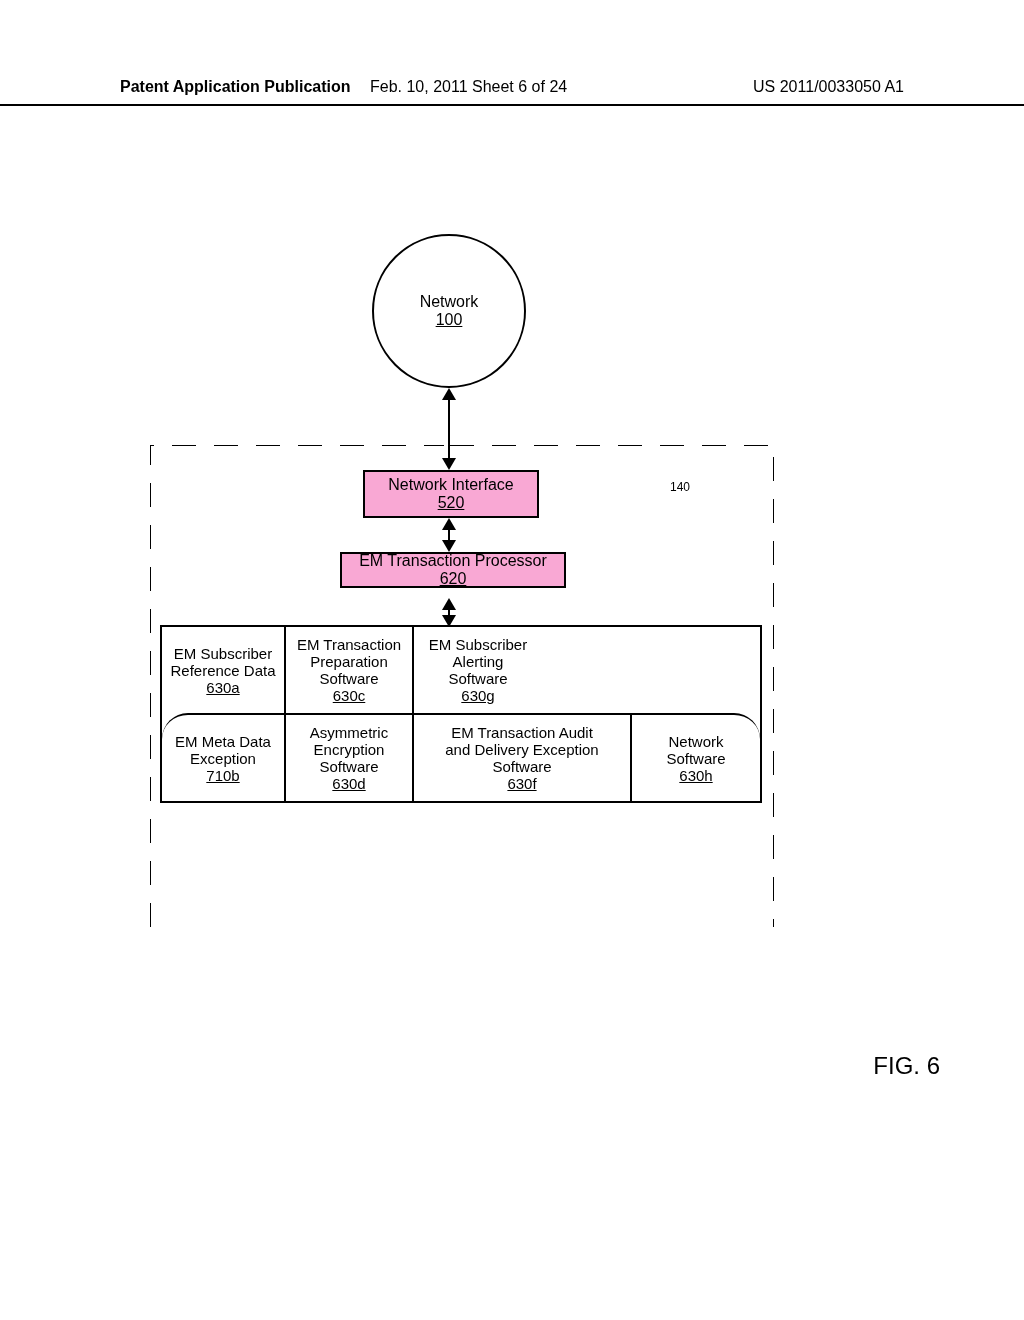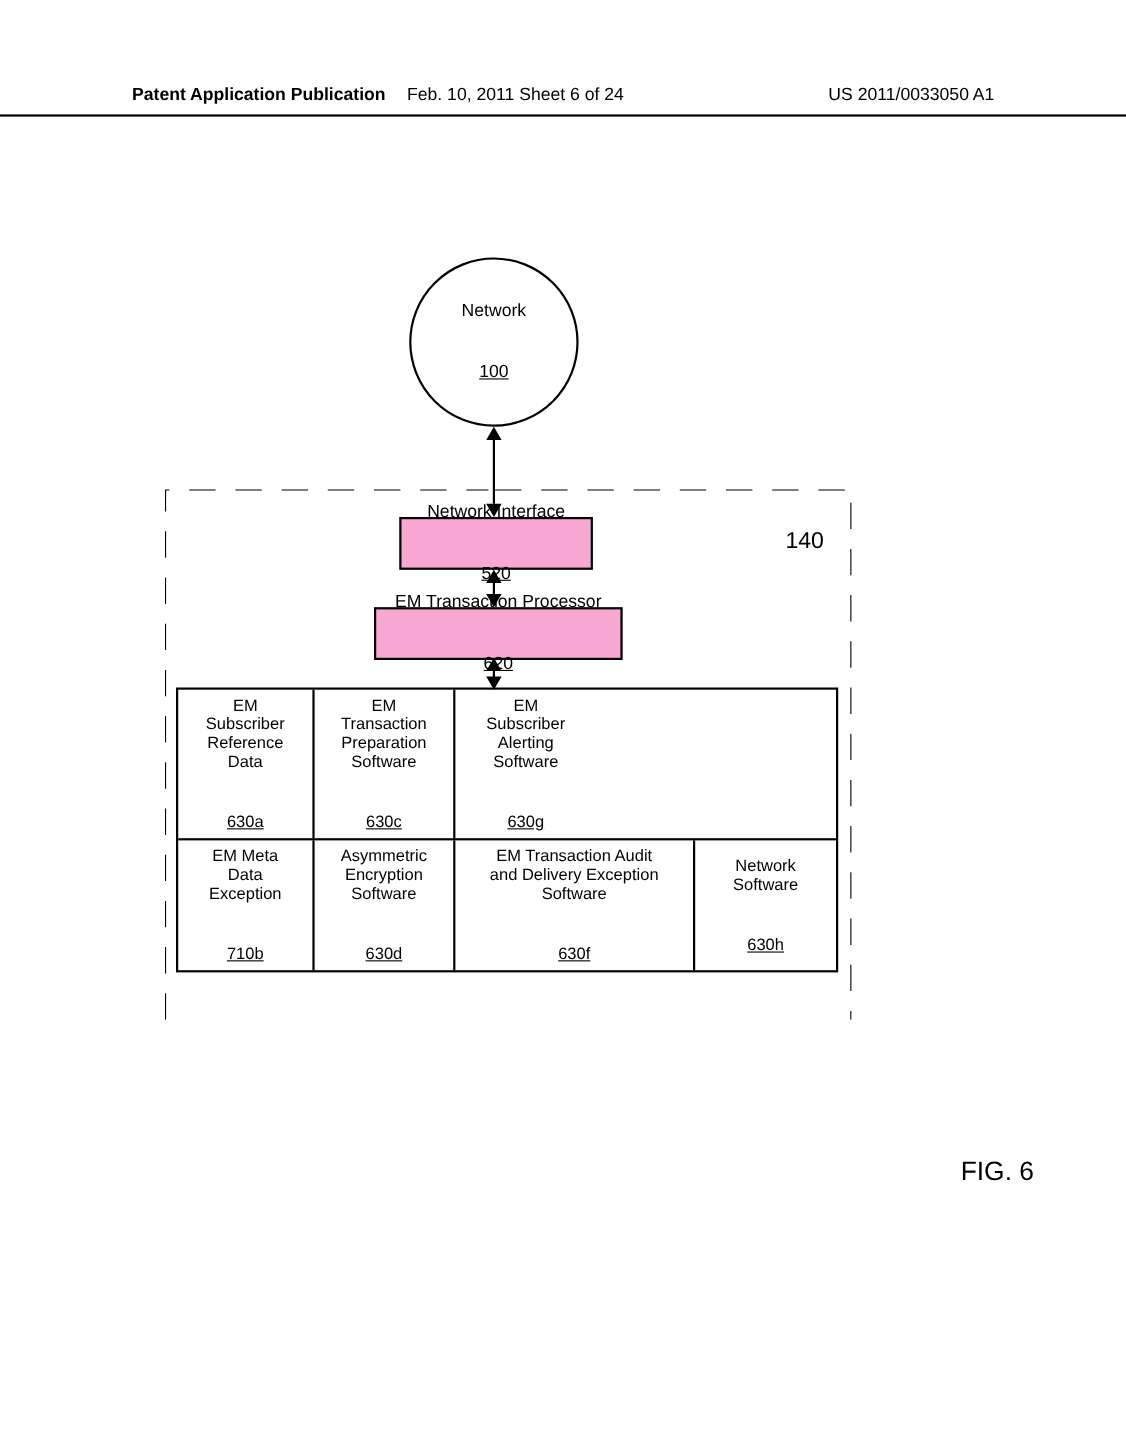--- a/index.html
+++ b/index.html
@@ -47,21 +47,21 @@
     height: 154px;
     border: 2px solid #000;
     border-radius: 50%;
     display: flex;
     flex-direction: column;
     align-items: center;
     justify-content: center;
     font-size: 16px;
     text-align: center;
   }
-  .underline { text-decoration: underline; margin-top: 38px; }
+  .underline { text-decoration: underline; }
   .box {
     position: absolute;
     border: 2px solid #000;
     background: #f9a8d4;
     text-align: center;
     display: flex;
     flex-direction: column;
     align-items: center;
     justify-content: center;
     font-size: 16px;
@@ -71,44 +71,43 @@
     position: absolute;
     left: 150px;
     top: 445px;
     width: 624px;
     height: 482px;
   }
   .code-140 {
     position: absolute;
     left: 670px;
     top: 480px;
-    font-size: 21px;
-    margin-left: 44px;
+    font-size: 12px;
   }
   .memory-outer {
     position: absolute;
     left: 160px;
     top: 625px;
     width: 602px;
     border: 2px solid #000;
   }
   .memory-header {
     border-bottom: 2px solid #000;
     text-align: center;
     font-size: 16px;
     padding: 3px 0;
   }
   .memory-grid {
     width: 100%;
   }
   .memory-row { display: flex; }
-  .memory-row + .memory-row { border-top: 2px solid #000; }
+  .memory-row + .memory-row { border-top: 2px solid #000; border-radius: 26px; }
   .memory-cell {
     border-right: 2px solid #000;
-    padding: 6px 16px;
+    padding: 6px 4px;
     font-size: 15px;
     display: flex;
     flex-direction: column;
     align-items: center;
     justify-content: center;
     text-align: center;
     min-height: 86px;
   }
   .memory-cell:last-child { border-right: none; }
   .c1 { width: 124px; }
@@ -166,21 +165,21 @@
 
   <div class="box" style="left:363px; top:470px; width:176px; height:48px;">
     <span>Network Interface</span>
     <span class="underline">520</span>
   </div>
 
   <div class="arrow-vert" style="left:448px; top:520px; height:30px;"></div>
   <div class="arrowhead-up" style="left:442px; top:518px;"></div>
   <div class="arrowhead-down" style="left:442px; top:540px;"></div>
 
-  <div class="box" style="left:340px; top:552px; width:226px; height:48px;">
+  <div class="box" style="left:340px; top:552px; width:226px; height:36px;">
     <span>EM Transaction Processor</span>
     <span class="underline">620</span>
   </div>
 
   <div class="arrow-vert" style="left:448px; top:602px; height:20px;"></div>
   <div class="arrowhead-up" style="left:442px; top:598px;"></div>
   <div class="arrowhead-down" style="left:442px; top:615px;"></div>
 
   <div class="memory-outer">
     <div class="memory-grid">

